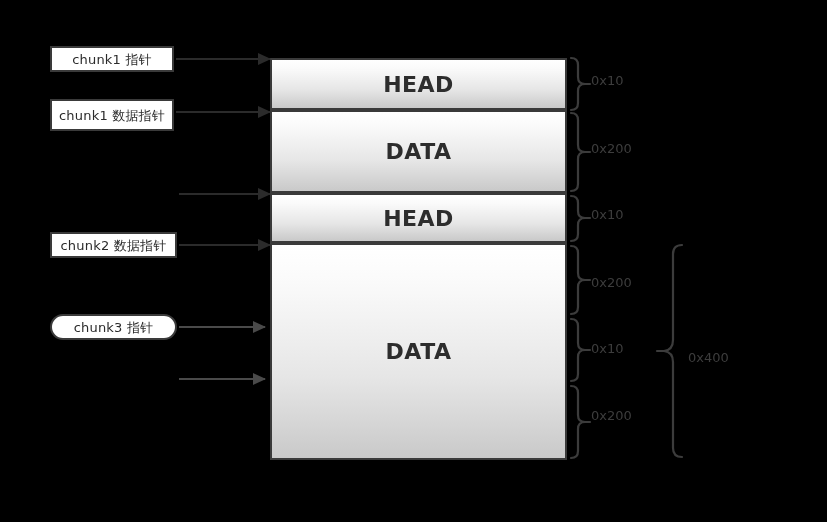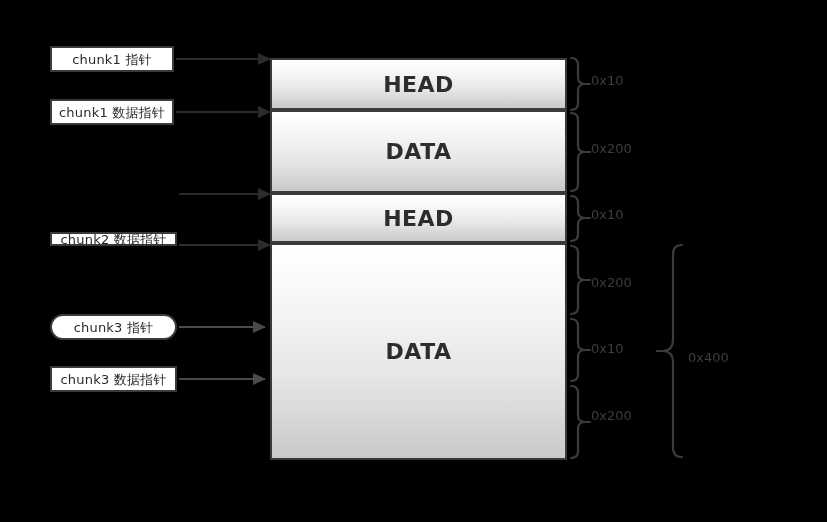--- a/index.html
+++ b/index.html
@@ -112,36 +112,33 @@
   </div>
 
   <div class="mem-block tall" style="left:270px; top:243px; width:297px; height:217px;">
     <span>DATA</span>
   </div>
 
   <div class="ptr-label" style="left:50px; top:46px; width:124px; height:26px;">
     <span>chunk1 指针</span>
   </div>
 
-  <div class="ptr-label" style="left:50px; top:99px; width:124px; height:26px;justify-content:center;">
+  <div class="ptr-label" style="left:50px; top:99px; width:124px; height:32px;justify-content:center;">
     <span>chunk1 数据指针</span>
   </div>
 
 
-  <div class="ptr-label" style="left:50px; top:232px; width:127px; height:14px;">
+  <div class="ptr-label" style="left:50px; top:232px; width:127px; height:26px;">
     <span>chunk2 数据指针</span>
   </div>
 
   <div class="ptr-label" style="left:50px; top:314px; width:127px; height:26px;border-radius:13px;">
     <span>chunk3 指针</span>
   </div>
 
-  <div class="ptr-label" style="left:50px; top:366px; width:127px; height:26px;">
-    <span>chunk3 数据指针</span>
-  </div>
 
   <div class="arrow dark" style="left:176px; top:58px; width:94px;">
     <div class="shaft"></div>
     <div class="head"></div>
   </div>
 
   <div class="arrow dark" style="left:176px; top:111px; width:94px;">
     <div class="shaft"></div>
     <div class="head"></div>
   </div>

